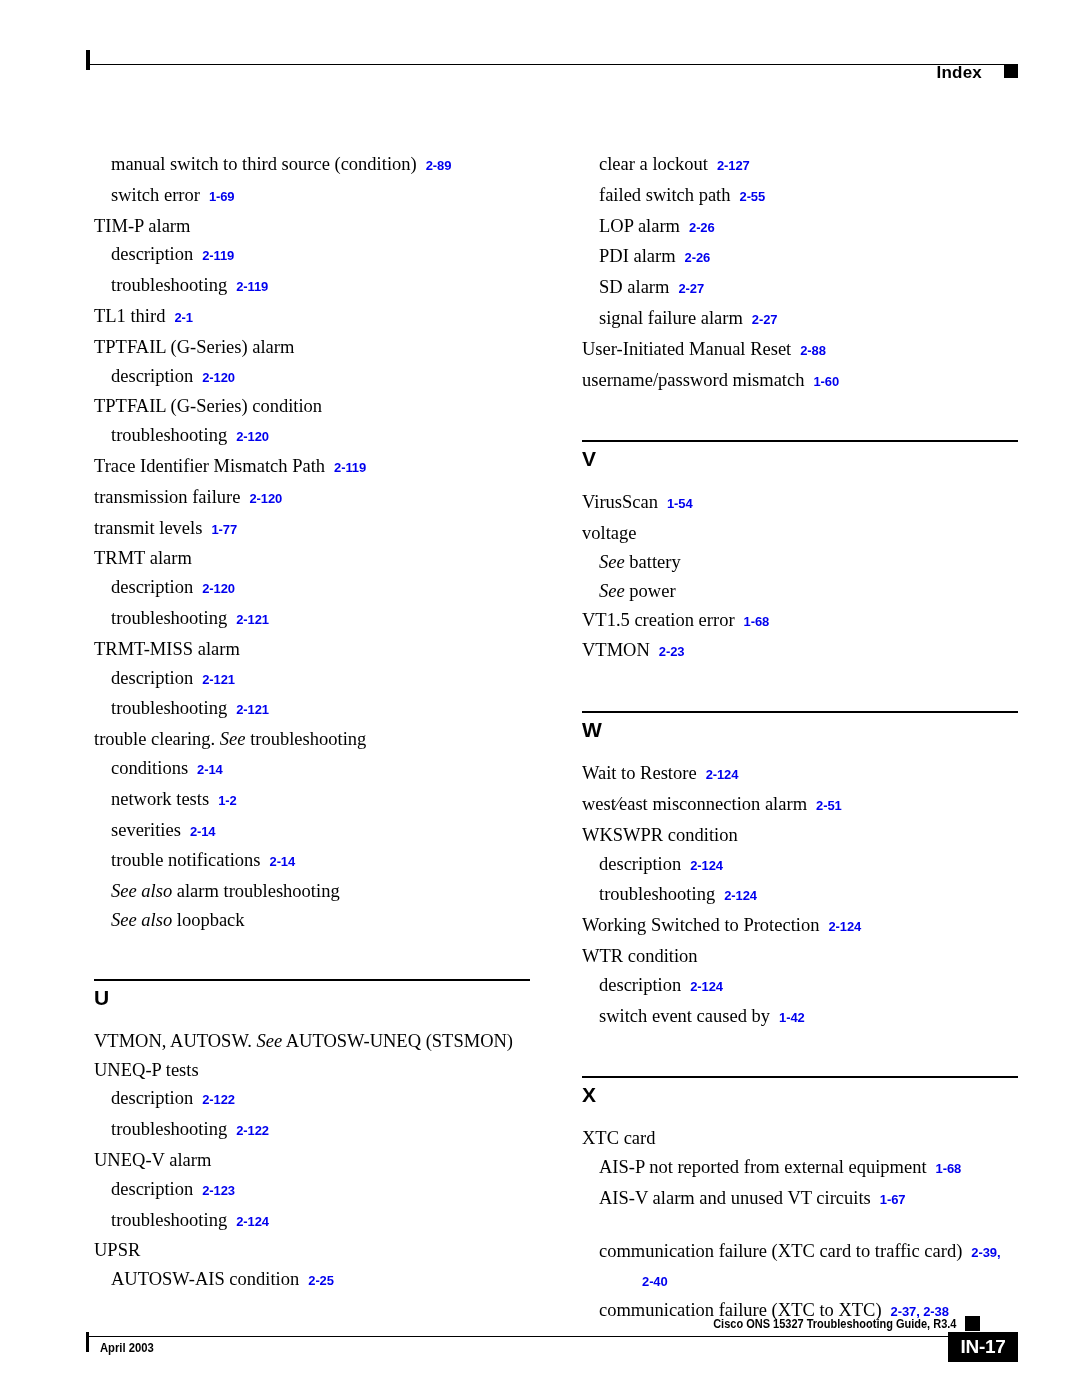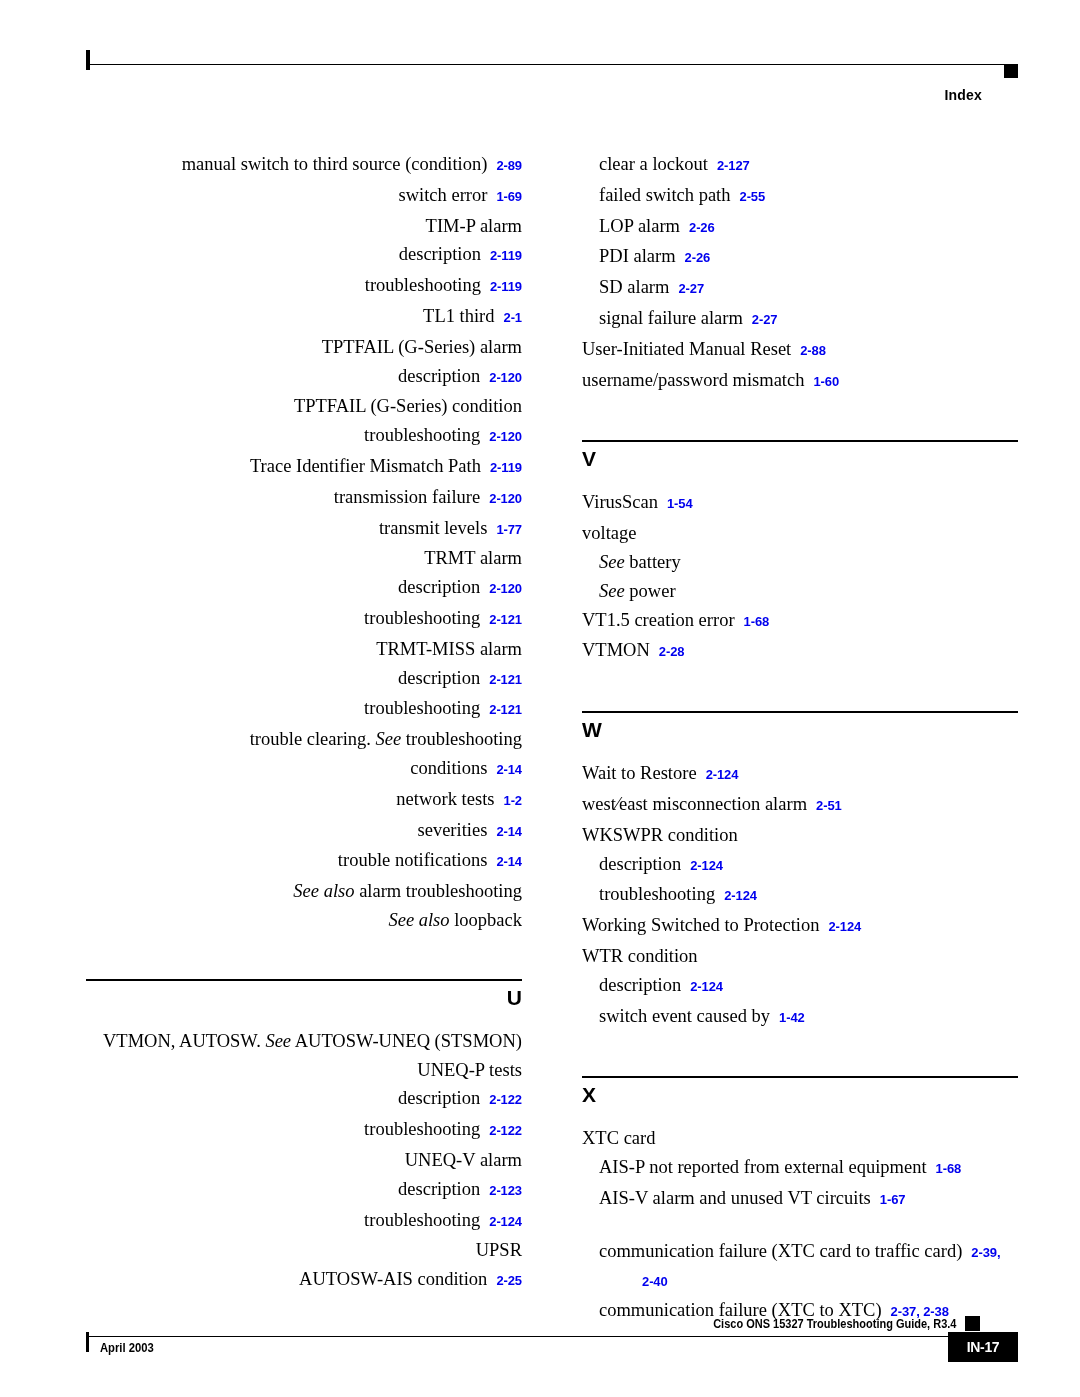--- a/index.html
+++ b/index.html
@@ -38,26 +38,25 @@
     top: 6px;
     width: 4px;
     height: 20px;
     background: #000000;
   }
   .page-header .hdr-label {
     position: absolute;
     right: 36px;
     top: 20px;
     font-family: "Liberation Sans", "DejaVu Sans", sans-serif;
-    font-size: 14px;
+    font-size: 17px;
     font-weight: bold;
     letter-spacing: 0.2px;
     line-height: 1;
     white-space: nowrap;
-    margin-top: 24px;
   }
   .page-header .hdr-square {
     position: absolute;
     right: 0;
     top: 20px;
     width: 14px;
     height: 14px;
     background: #000000;
   }
 
@@ -66,21 +65,21 @@
     position: absolute;
     left: 86px;
     top: 150px;
     width: 932px;
   }
   .col {
     position: absolute;
     top: 0;
     width: 436px;
   }
-  .col-left  { left: 0; text-align: right; }
+  .col-left  { left: 8px; }
   .col-right { left: 496px; }
 
   
   .letter-block {
     margin-top: 44px;
     margin-bottom: 14px;
   }
   .letter-rule {
     width: 436px;
     height: 2px;
@@ -186,21 +185,21 @@
   }
   .page-footer .ftr-pagebox {
     position: absolute;
     right: 0;
     top: 14px;
     min-width: 70px;
     height: 30px;
     background: #000000;
     color: #ffffff;
     font-family: "Liberation Sans", "DejaVu Sans", sans-serif;
-    font-size: 14px;
+    font-size: 19px;
     font-weight: bold;
     display: flex;
     align-items: center;
     justify-content: center;
     letter-spacing: -0.3px;
   }
 </style>
 </head>
 <body>
 
@@ -271,21 +270,21 @@
       <div class="letter-block">
         <div class="letter-rule"></div>
         <div class="letter-heading">V</div>
       </div>
       <div>
         <div class="entry lvl0"><span class="term">VirusScan</span><span class="pages">1-54</span></div>
         <div class="entry lvl0"><span class="term">voltage</span></div>
         <div class="entry lvl1"><span class="see">See</span><span class="term"> battery</span></div>
         <div class="entry lvl1"><span class="see">See</span><span class="term"> power</span></div>
         <div class="entry lvl0"><span class="term">VT1.5 creation error</span><span class="pages">1-68</span></div>
-        <div class="entry lvl0"><span class="term">VTMON</span><span class="pages">2-28</span></div>
+        <div class="entry lvl0"><span class="term">VTMON</span><span class="pages">2-23</span></div>
       </div>
       <div class="letter-block">
         <div class="letter-rule"></div>
         <div class="letter-heading">W</div>
       </div>
       <div>
         <div class="entry lvl0"><span class="term">Wait to Restore</span><span class="pages">2-124</span></div>
         <div class="entry lvl0"><span class="term">west⁄east misconnection alarm</span><span class="pages">2-51</span></div>
         <div class="entry lvl0"><span class="term">WKSWPR condition</span></div>
         <div class="entry lvl1"><span class="term">description</span><span class="pages">2-124</span></div>

